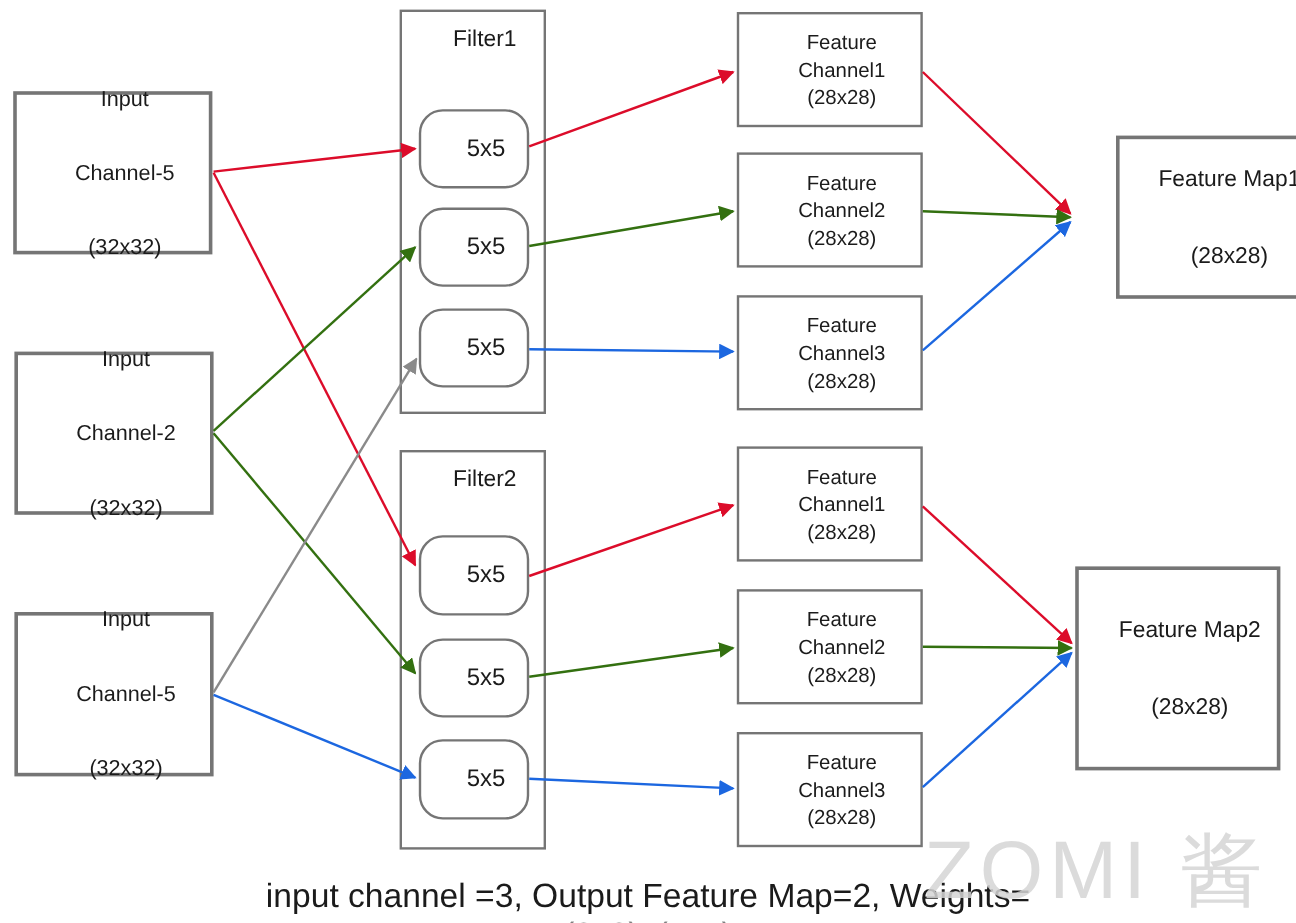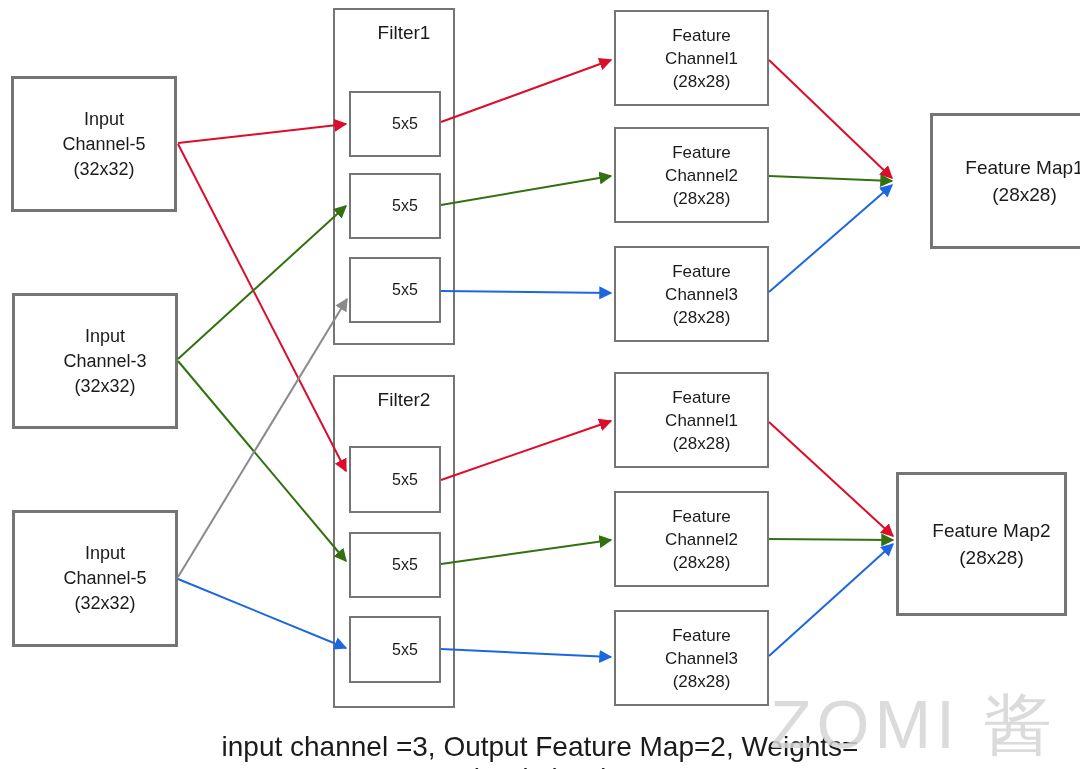--- a/index.html
+++ b/index.html
@@ -6,26 +6,26 @@
   #stage{
     position:relative;width:1080px;height:769px;background:#ffffff;overflow:hidden;
     font-family:"Liberation Sans", sans-serif;color:#1b1b1b;
   }
   #edges-svg{position:absolute;left:0;top:0;width:1080px;height:769px;z-index:3;pointer-events:none;}
   .box{
     position:absolute;background:#ffffff;border:2px solid #757575;box-sizing:border-box;
     display:flex;flex-direction:column;align-items:center;justify-content:center;
     text-align:center;z-index:2;padding-left:20px;
   }
-  .box.big{border-width:3px;}
+  .box.big{border-width:3px;gap:37px;}
   .box span{display:block;}
   .input-box{font-size:18px;line-height:25px;}
   .fc-box{font-size:17px;line-height:23px;}
   .map-box{font-size:19px;line-height:27px;}
-  .kernel-box{font-size:16px;z-index:2;}
+  .kernel-box{font-size:20px;z-index:2;border-radius:20px;}
   .filter-frame{
     position:absolute;background:#ffffff;border:2px solid #757575;box-sizing:border-box;
     z-index:1;text-align:center;
   }
   .filter-title{margin-top:12px;font-size:19px;padding-left:20px;}
   #caption{
     position:absolute;left:160px;top:731px;width:760px;text-align:center;
     font-size:28px;z-index:4;
   }
   #watermark{
@@ -74,21 +74,21 @@
       <line x1="769" y1="656" x2="893" y2="544" stroke="#1c67e0" stroke-width="2" marker-end="url(#ah-blue)"></line>
     </svg>
 
   <div class="box big input-box" style="left:11px;top:76px;width:166px;height:136px">
     <span>Input</span>
     <span>Channel-5</span>
     <span>(32x32)</span>
   </div>
   <div class="box big input-box" style="left:12px;top:293px;width:166px;height:136px">
     <span>Input</span>
-    <span>Channel-3</span>
+    <span>Channel-2</span>
     <span>(32x32)</span>
   </div>
   <div class="box big input-box" style="left:12px;top:510px;width:166px;height:137px">
     <span>Input</span>
     <span>Channel-5</span>
     <span>(32x32)</span>
   </div>
 
   <div class="filter-frame" style="left:333px;top:8px;width:122px;height:337px">
     <div class="filter-title">Filter1</div>
@@ -145,21 +145,21 @@
   <div class="box fc-box" style="left:614px;top:610px;width:155px;height:96px">
     <span>Feature</span>
     <span>Channel3</span>
     <span>(28x28)</span>
   </div>
 
   <div class="box big map-box" style="left:930px;top:113px;width:169px;height:136px">
     <span>Feature Map1</span>
     <span>(28x28)</span>
   </div>
-  <div class="box big map-box" style="left:896px;top:472px;width:171px;height:144px">
+  <div class="box big map-box" style="left:896px;top:472px;width:171px;height:170px">
     <span>Feature Map2</span>
     <span>(28x28)</span>
   </div>
 
   <div id="caption">input channel =3, Output Feature Map=2, Weights=(2x3)x(5x5)</div>
   <div id="watermark">ZOMI 酱</div>
 
 </div>
 
 </body></html>

